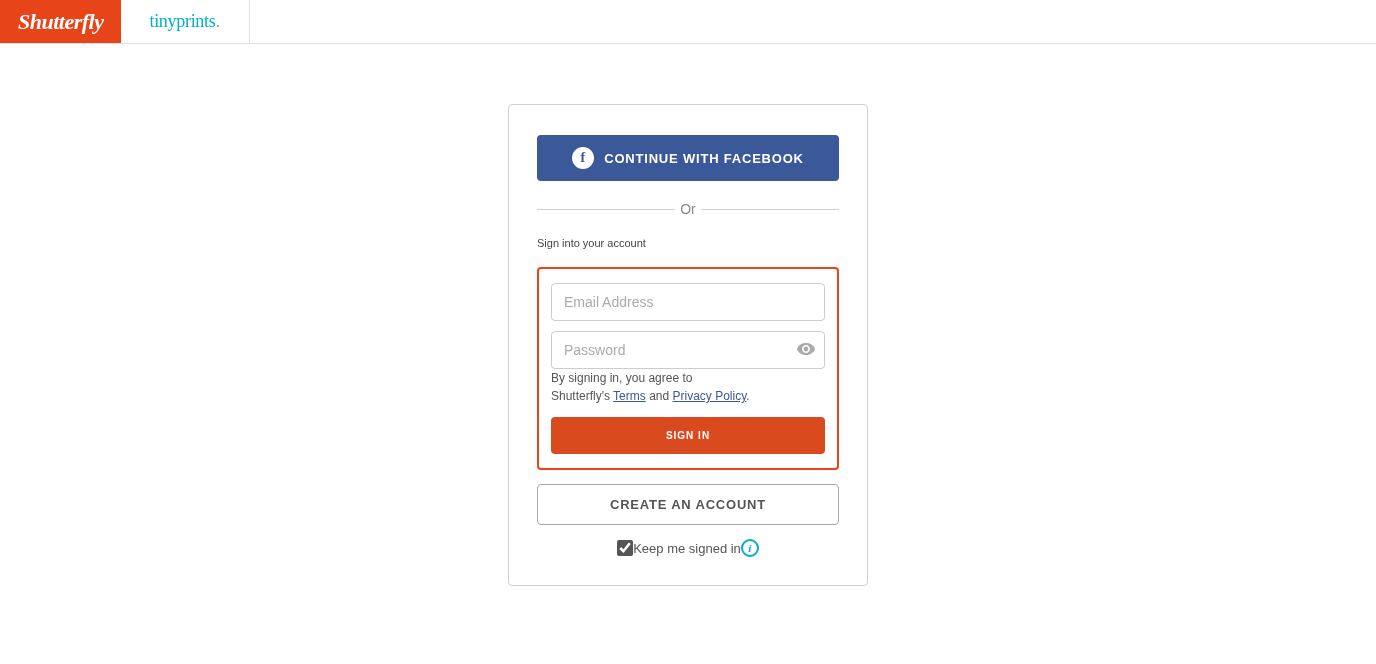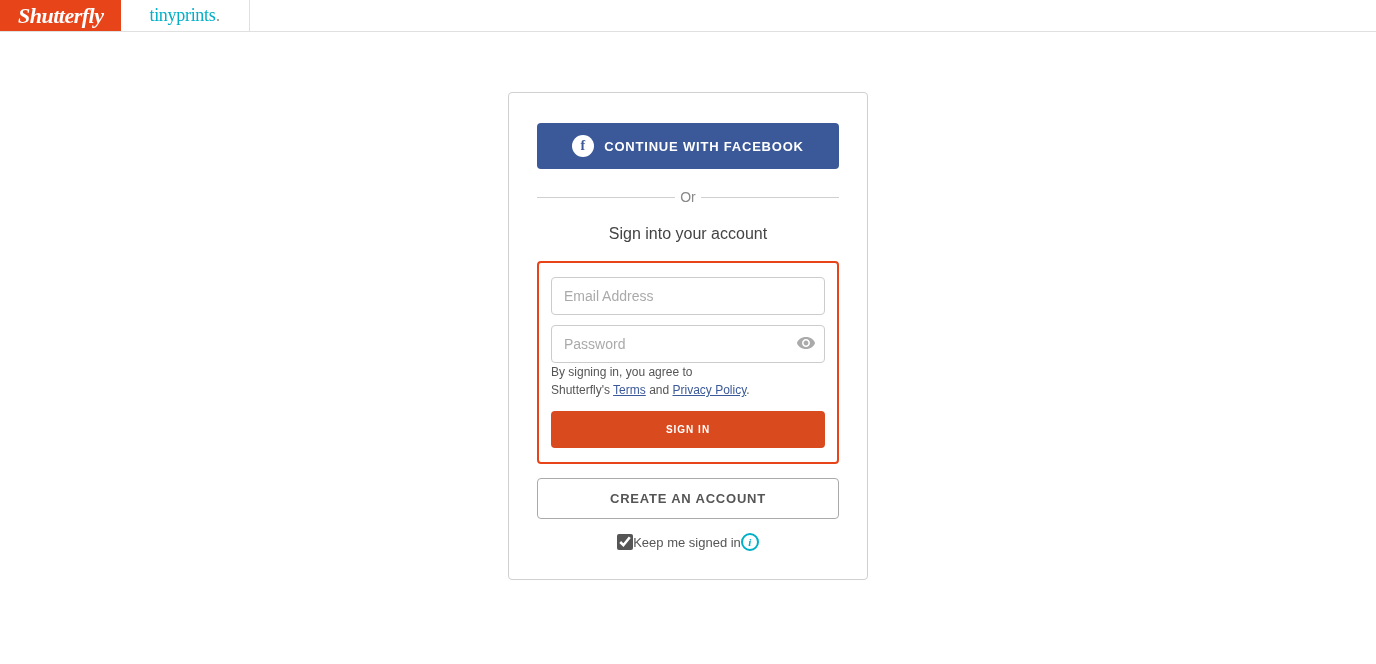--- a/index.html
+++ b/index.html
@@ -7,21 +7,21 @@
     body {
       font-family: Arial, Helvetica, sans-serif;
       background: #fff;
       color: #333;
     }
 
     
     .header {
       display: flex;
       align-items: stretch;
-      height: 32px;
+      height: 44px;
       border-bottom: 1px solid #e0e0e0;
     }
 
     .header-shutterfly {
       background: #e8441a;
       display: flex;
       align-items: center;
       padding: 0 18px;
     }
 
@@ -122,22 +122,21 @@
       background: #d0d0d0;
     }
 
     .divider-text {
       color: #888;
       font-size: 14px;
     }
 
     
     .signin-title {
-      text-align: center;
-      font-size: 16px;
+      font-size: 11px;
       color: #444;
       margin-bottom: 18px;
       font-weight: normal;
     }
 
     
     .form-highlighted-section {
       border: 2px solid #e8441a;
       border-radius: 4px;
       padding: 14px 12px 14px 12px;

